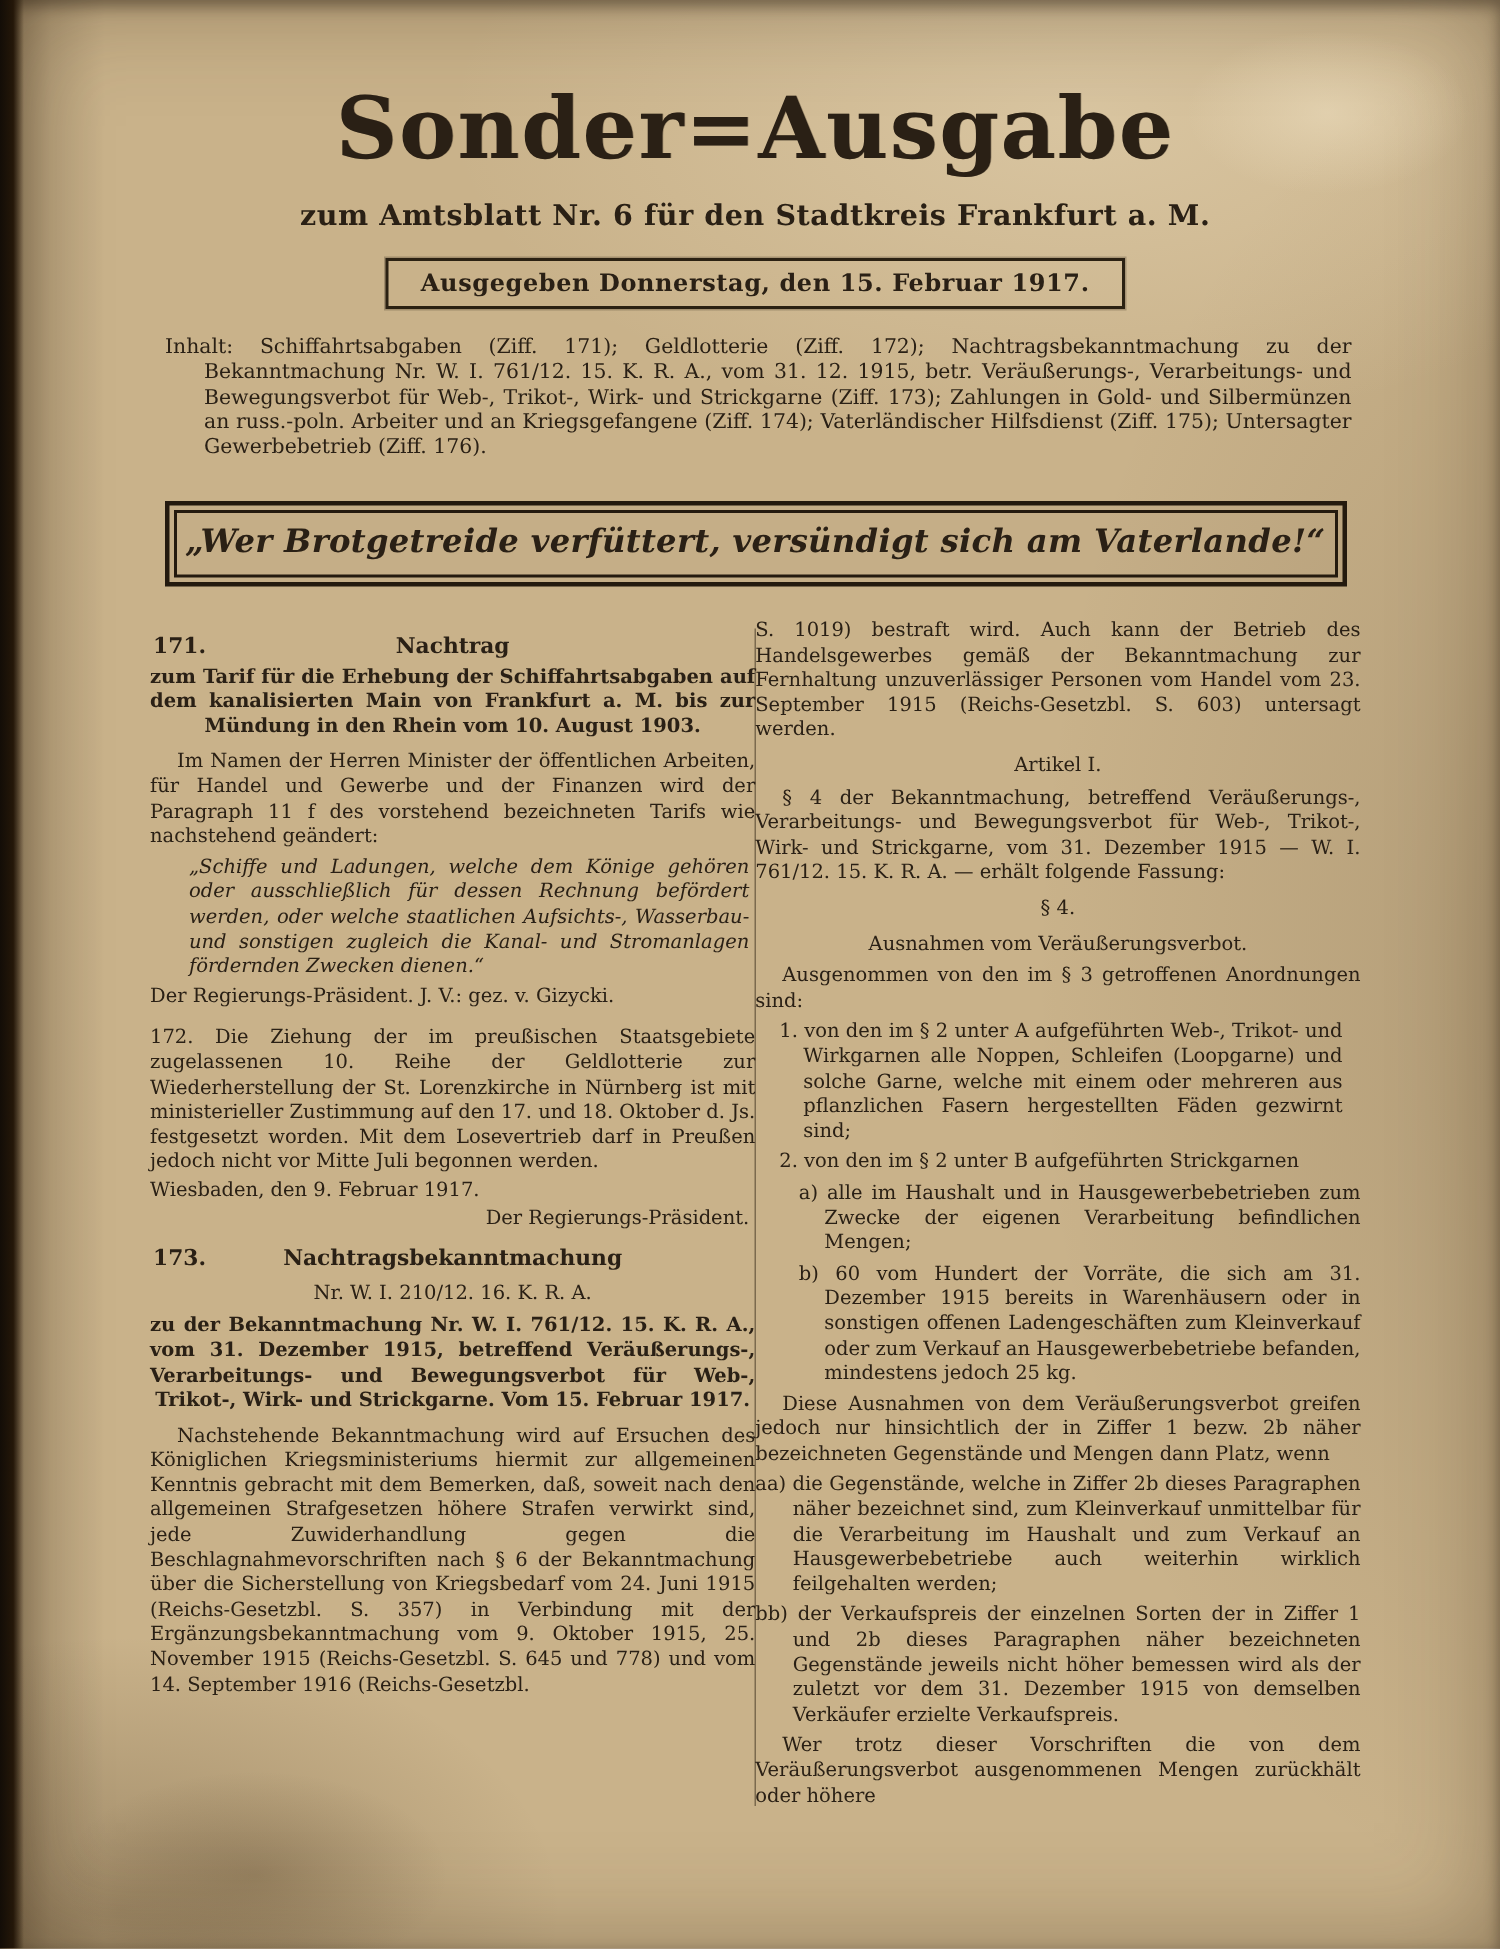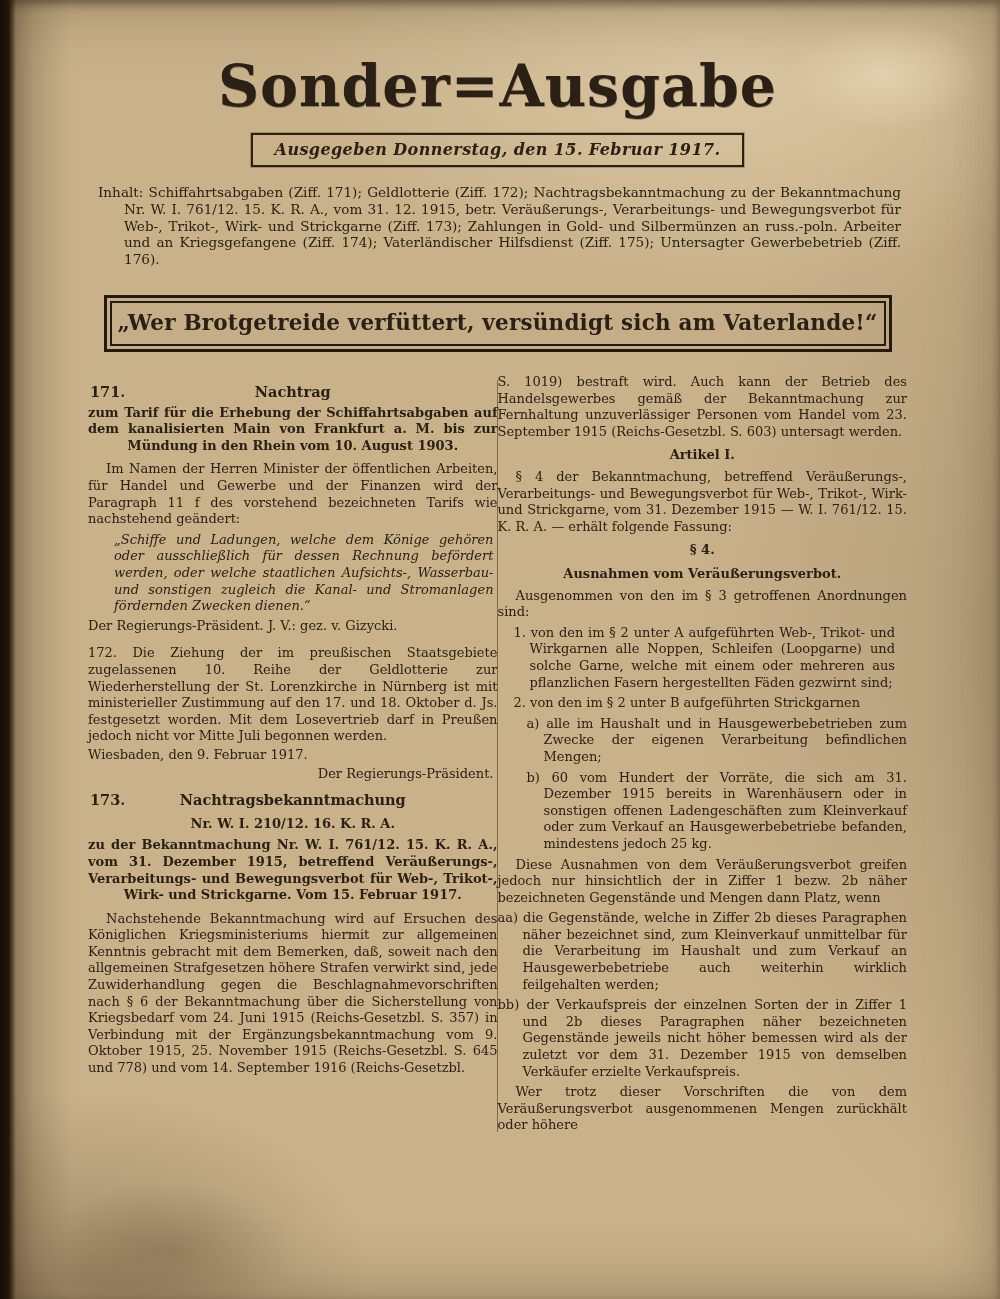--- a/index.html
+++ b/index.html
@@ -20,45 +20,45 @@
   .binding{
     position:absolute; left:0; top:0; bottom:0; width:16px;
     background:linear-gradient(90deg,#130d07 0%,#241709 55%, rgba(36,23,9,0) 100%);
   }
   .stain{ position:absolute; border-radius:50%; pointer-events:none; }
   .stain-a{ left:790px; top:20px; width:190px; height:110px;
     background:radial-gradient(ellipse, rgba(240,226,196,.5), rgba(240,226,196,0) 70%); }
   .stain-b{ left:40px; top:1180px; width:260px; height:140px;
     background:radial-gradient(ellipse, rgba(60,42,20,.22), rgba(60,42,20,0) 70%); }
 
-  .content{ position:absolute; left:88px; right:93px; top:56px; }
+  .content{ position:absolute; left:100px; right:93px; top:56px; }
 
   .masthead{ text-align:center; }
   .title{
     font-size:57px; font-weight:bold; letter-spacing:1px; line-height:1.05;
     text-shadow:.5px .5px 0 rgba(40,30,18,.35);
   }
   .subtitle{ margin-top:17px; font-size:19px; font-weight:bold; letter-spacing:.4px; }
 
   .datebox{
     width:-moz-fit-content; width:fit-content; margin:17px auto 0;
     border:2px solid #2b2112; padding:5px 22px 6px;
     font-size:16px; font-weight:bold; letter-spacing:.4px;
     box-shadow:0 0 0 1px rgba(43,33,18,.25);
-    font-style:italic;
   }
 
   .inhalt{
     margin:17px 6px 0 10px; font-size:13.6px; line-height:1.24;
     text-align:justify; padding-left:26px; text-indent:-26px;
   }
 
   .slogan-outer{
     margin:27px auto 0; width:788px; border:3px solid #241a0e; padding:3px;
     background:rgba(0,0,0,0.02);
+    font-style:italic;
   }
   .slogan-inner{
     border:2px solid #241a0e; padding:7px 6px 9px; text-align:center;
     font-weight:bold; font-size:21.5px; letter-spacing:.2px; white-space:nowrap;
   }
 
   .columns{
     position:relative; margin-top:22px; display:flex; 
     font-size:13px; line-height:16.6px;
   }
@@ -71,37 +71,38 @@
   .blk{ margin-bottom:5px; }
   .item-heading{ position:relative; text-align:center; font-weight:bold;
     font-size:14.5px; margin:10px 0 4px; }
   .item-num{ position:absolute; left:2px; font-weight:bold; }
   .bold-just{ font-weight:bold; text-align:justify; text-align-last:center; margin-bottom:7px; }
   .para{ text-align:justify; text-indent:18px; margin-bottom:2px; }
   .para-gap{ text-align:justify; margin:11px 0 2px; }
   .flush{ text-align:justify; margin-bottom:2px; }
   .quote{ text-align:justify; padding-left:22px; margin:4px 4px 3px;font-style:italic; }
   .right{ text-align:right; margin:2px 4px 10px 0; }
-  .center-bold{ text-align:center; font-weight:bold; margin:7px 0 5px; }
+  .center-bold{ text-align:center; font-weight:normal; margin:7px 0 5px; }
   .list-num{ text-align:justify; padding-left:20px; text-indent:-16px; margin:4px 12px; }
   .list-alpha{ text-align:justify; padding-left:46px; text-indent:-17px; margin:4px 0; }
   .list-aa{ text-align:justify; padding-left:25px; text-indent:-25px; margin:4px 0; }
 </style>
 </head>
 <body>
 
 <div class="page">
   <div class="binding"></div>
   <div class="stain stain-a"></div>
   <div class="stain stain-b"></div>
 
   <div class="content">
 
     <div class="masthead">
       <div class="title">Sonder=Ausgabe</div>
+      <div class="subtitle">zum Amtsblatt Nr. 6 für den Stadtkreis Frankfurt a. M.</div>
       <div class="datebox">Ausgegeben Donnerstag, den 15. Februar 1917.</div>
     </div>
 
     <div class="inhalt">Inhalt: Schiffahrtsabgaben (Ziff. 171); Geldlotterie (Ziff. 172); Nachtragsbekanntmachung zu der Bekanntmachung Nr. W. I. 761/12. 15. K. R. A., vom 31. 12. 1915, betr. Veräußerungs-, Verarbeitungs- und Bewegungsverbot für Web-, Trikot-, Wirk- und Strickgarne (Ziff. 173); Zahlungen in Gold- und Silbermünzen an russ.-poln. Arbeiter und an Kriegsgefangene (Ziff. 174); Vaterländischer Hilfsdienst (Ziff. 175); Untersagter Gewerbebetrieb (Ziff. 176).</div>
 
     <div class="slogan-outer">
       <div class="slogan-inner">„Wer Brotgetreide verfüttert, versündigt sich am Vaterlande!“</div>
     </div>
 
     <div class="columns">

